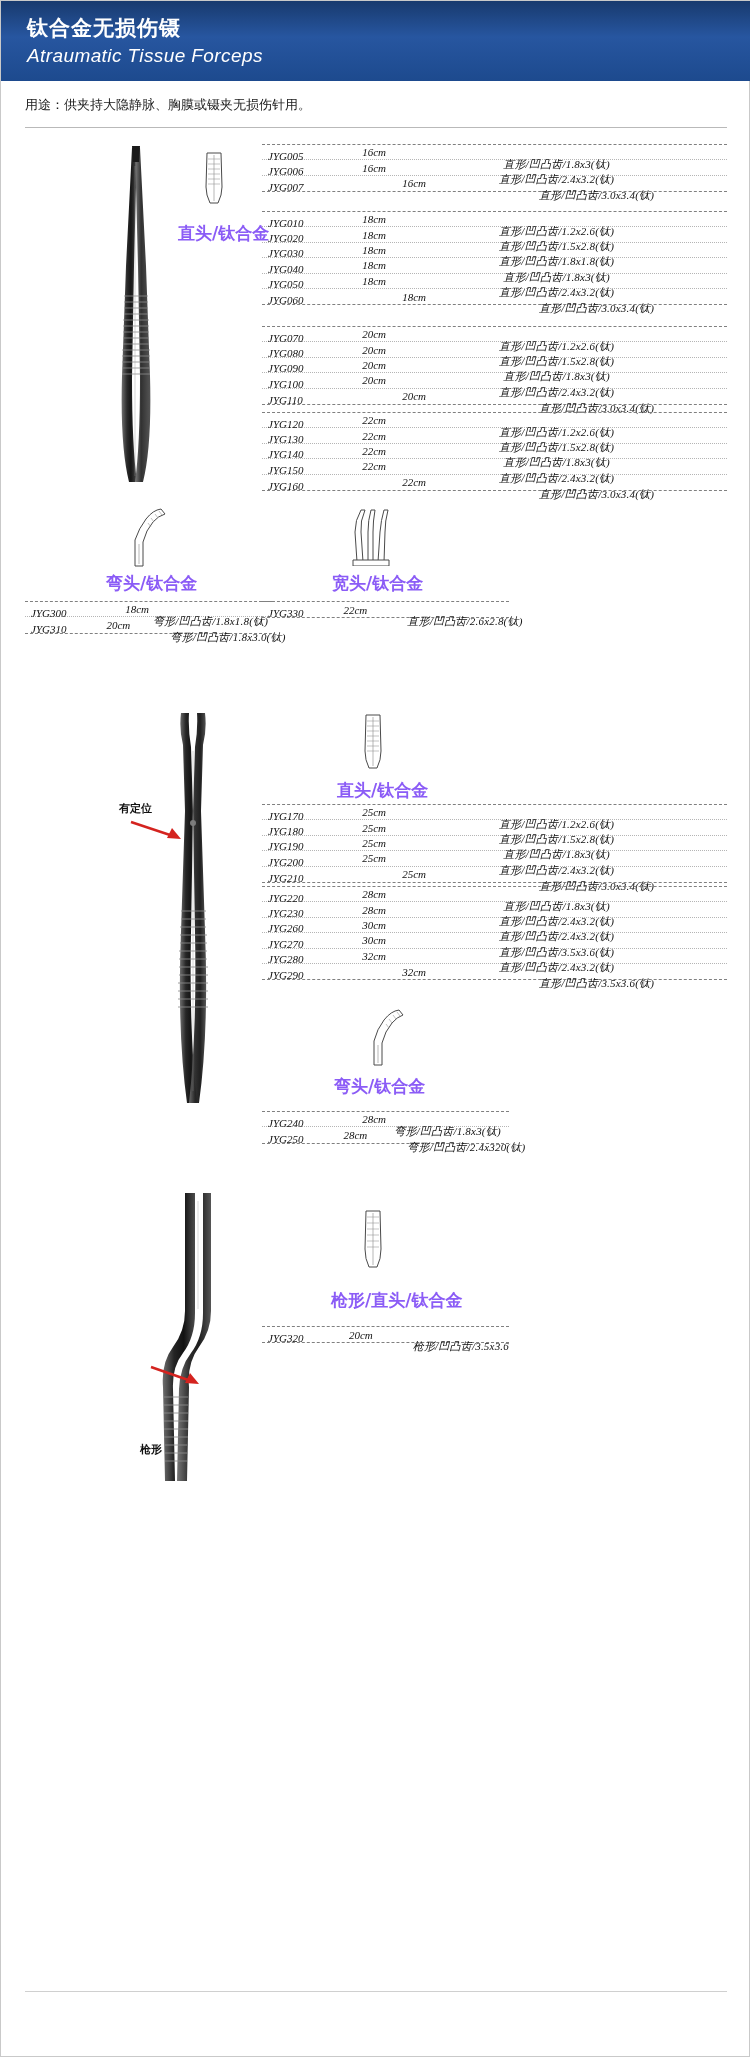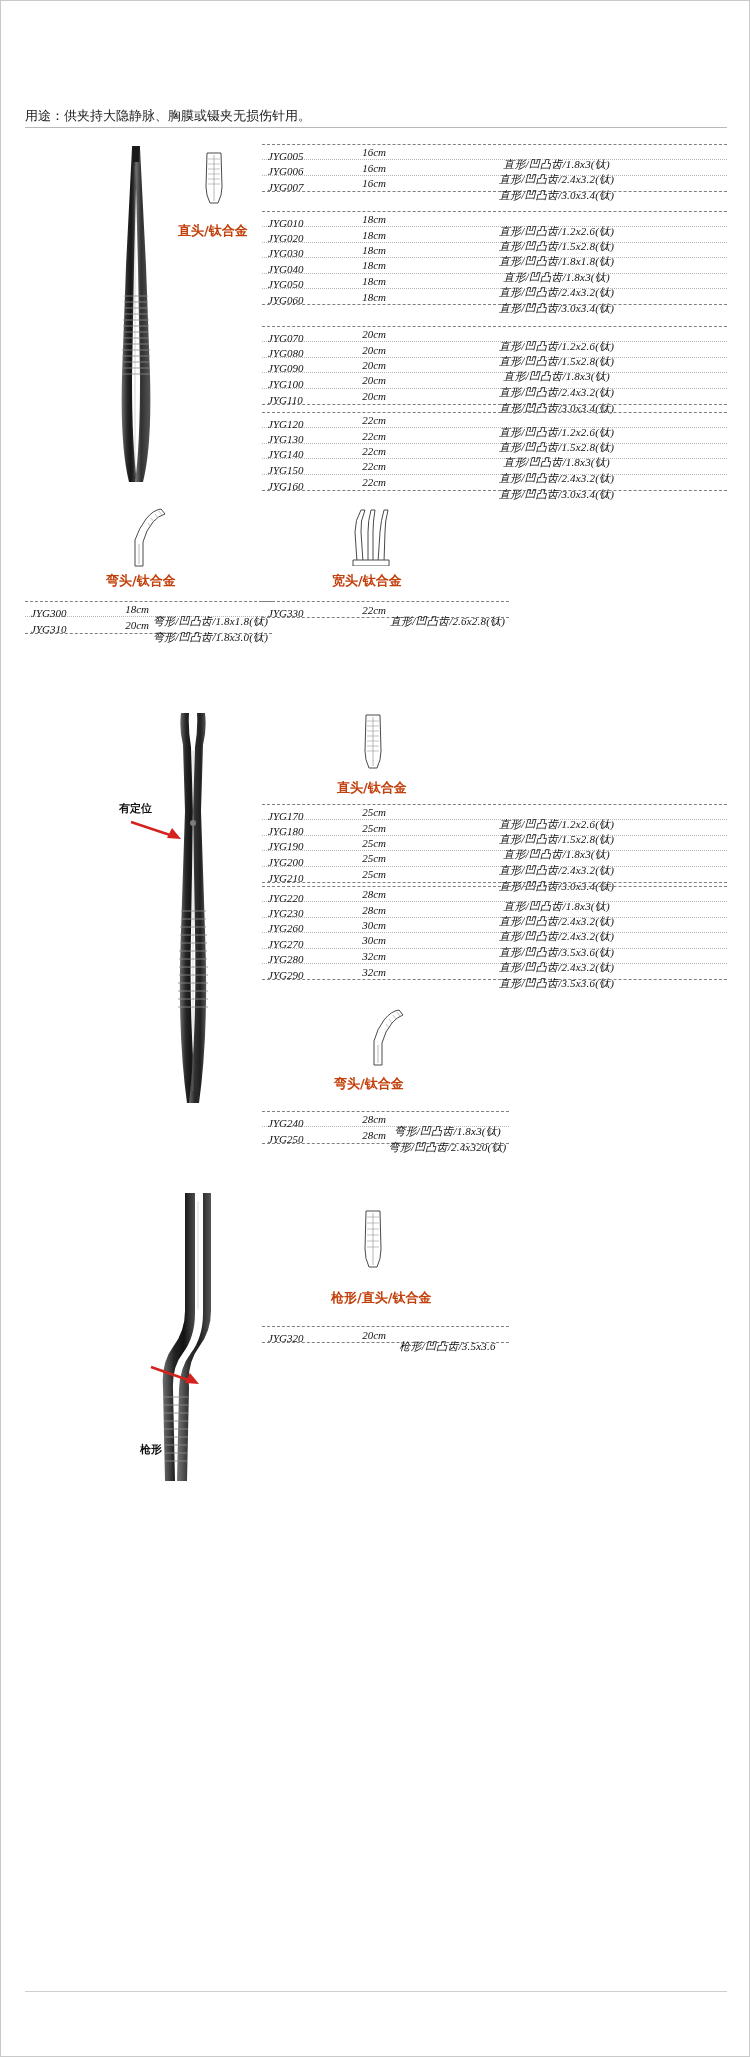--- a/index.html
+++ b/index.html
@@ -30,21 +30,20 @@
   .header .en {
     position:absolute; left:26px; top:44px;
     font-size:19px; font-style:italic; letter-spacing:.4px;
     font-family:"Liberation Sans", sans-serif;
   }
   
   .usage {
     position:absolute; left:24px; top:95px;
     font-size:13px; color:#1a1a1a;
     font-family:"DejaVu Sans", sans-serif;
-    margin-top:11px;
   }
   .hr {
     position:absolute; left:24px; width:702px; height:1px;
     background:#b9b9b9;
   }
   
   .tbl {
     position:absolute;
     border-top:1px dashed #808080;
     border-bottom:1px dashed #808080;
@@ -53,29 +52,29 @@
   .tbl .row {
     display:flex;
     align-items:center;
     height:15.4px;
     font-size:11px;
     font-style:italic;
     color:#111;
     border-bottom:1px dotted #b5b5b5;
     white-space:nowrap;
   }
-  .tbl .row:last-child { border-bottom:none; }
+  .tbl .row:last-child { border-bottom:none;gap:40px; }
   .tbl .c-code { width:66px; padding-left:6px;margin-top:7px; }
   .tbl .c-len  { width:58px; text-align:right; }
   .tbl .c-spec { flex:1; text-align:center; letter-spacing:.2px;margin-top:24px; }
   
   .cap {
     position:absolute;
-    font-size:13px;
-    color:#c2410c;
+    font-size:17px;
+    color:#8b5cf6;
     font-family:"DejaVu Sans", sans-serif;
     font-weight:bold;
     white-space:nowrap;
   }
   .note {
     position:absolute;
     font-size:11px;
     color:#111;
     font-family:"DejaVu Sans", sans-serif;
     font-weight:bold;
@@ -83,20 +82,24 @@
     text-align:right;
   }
   svg { display:block; }
   .fig { position:absolute; }
 </style>
 </head>
 <body>
 
 <div class="page">
 
+  <div class="header">
+    <div class="cn">钛合金无损伤镊</div>
+    <div class="en">Atraumatic Tissue Forceps</div>
+  </div>
 
   <div class="usage">用途：供夹持大隐静脉、胸膜或镊夹无损伤针用。</div>
   <div class="hr" style="top:126px;"></div>
 
   <div class="fig" style="left:95px; top:145px;">
     <svg width="130" height="340" viewBox="0 0 130 340">
       <defs>
         <linearGradient id="gmet" x1="0" y1="0" x2="1" y2="0">
           <stop offset="0%" stop-color="#6f6f6f"></stop>
           <stop offset="35%" stop-color="#2b2b2b"></stop>

